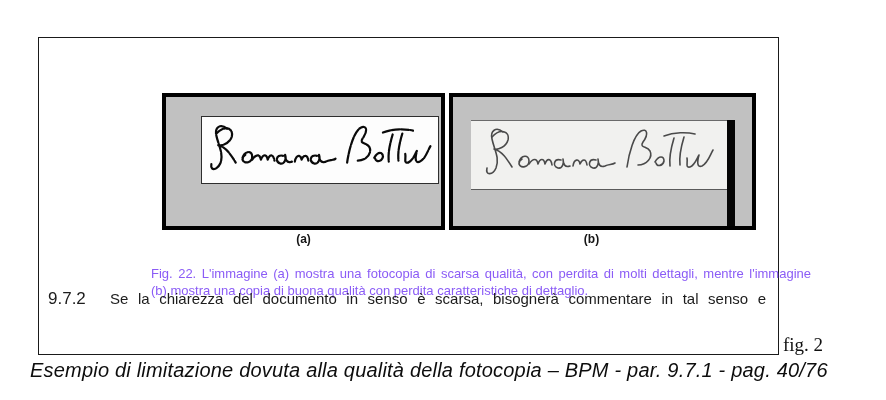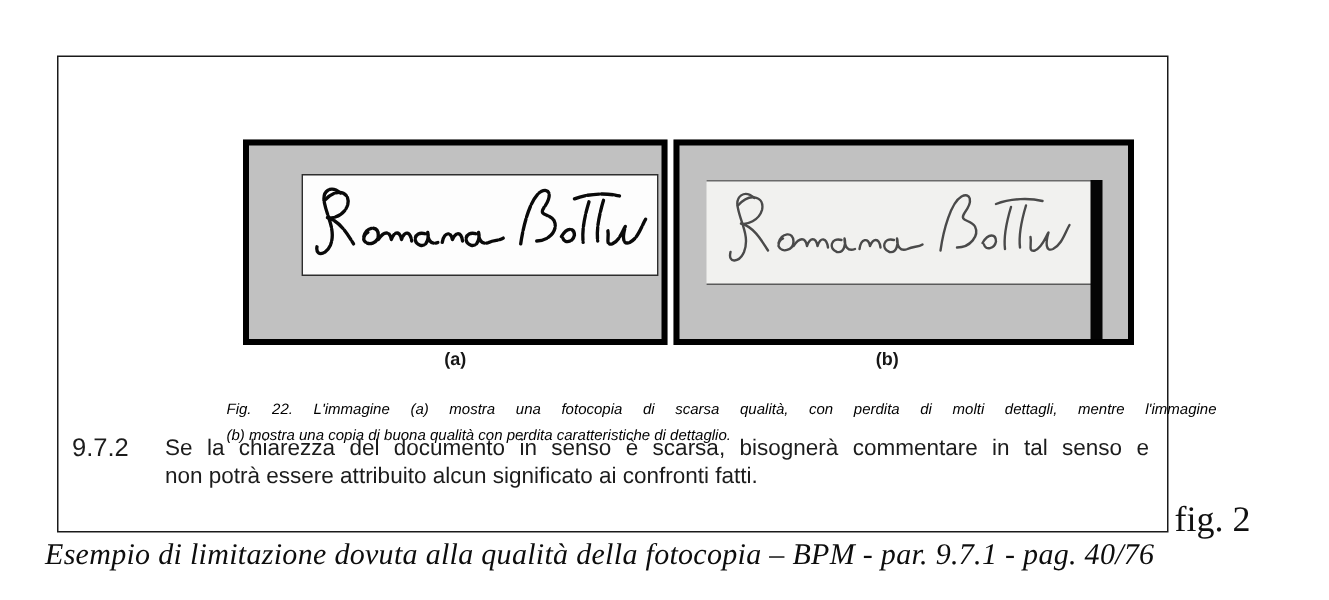--- a/index.html
+++ b/index.html
@@ -37,40 +37,40 @@
   
   .panel-label {
     position:absolute; top:194px; text-align:center;
     font-size:12px; font-weight:bold; color:#161616;
   }
   .panel-label.la { left:123px; width:283px; }
   .panel-label.lb { left:410px; width:285px; }
   
   .fig-caption {
     position:absolute; left:112px; top:227px; width:660px;
-    font-size:10px; line-height:17px; color:#000000;font-style:italic;
+    font-size:13px; line-height:17px; color:#8b5cf6;
   }
   .just { text-align:justify; text-align-last:justify; }
   
   .para-num {
     position:absolute; left:48px; top:289px; font-size:17px; color:#1c1c1c;
   }
   .para-text {
     position:absolute; left:110px; top:289px; width:656px;
     font-size:15px; line-height:19px; color:#1c1c1c;
   }
   
   .fig-tag {
     position:absolute; left:783px; top:334px;
-    font-family:"Liberation Serif", serif; font-size:24px; color:#101010;
+    font-family:"Liberation Serif", serif; font-size:19px; color:#101010;
   }
   
   .bottom-caption {
     position:absolute; left:30px; top:359px; width:850px;
-    font-family:Liberation Serif, serif; font-style:italic;
+    font-family:Liberation Sans, sans-serif; font-style:italic;
     font-size:20px; letter-spacing:0.2px; color:#0d0d0d; white-space:nowrap;
   }
 </style>
 </head>
 <body>
 
 <div class="stage">
 
   <div class="outer-box">
 
@@ -125,20 +125,19 @@
     <div class="fig-caption">
       <div class="just">Fig. 22. L'immagine (a) mostra una fotocopia di scarsa qualità, con perdita di molti dettagli, mentre l'immagine</div>
       <div>(b) mostra una copia di buona qualità con perdita caratteristiche di dettaglio.</div>
     </div>
 
   </div>
 
   <div class="para-num">9.7.2</div>
   <div class="para-text">
     <div class="just">Se la chiarezza del documento in senso è scarsa, bisognerà commentare in tal senso e</div>
-    <div>non potrà essere attribuito alcun significato ai confronti fatti.</div>
   </div>
 
   <div class="fig-tag">fig. 2</div>
 
   <div class="bottom-caption">Esempio di limitazione dovuta alla qualità della fotocopia – BPM - par. 9.7.1 - pag. 40/76</div>
 
 </div>
 
 </body></html>

